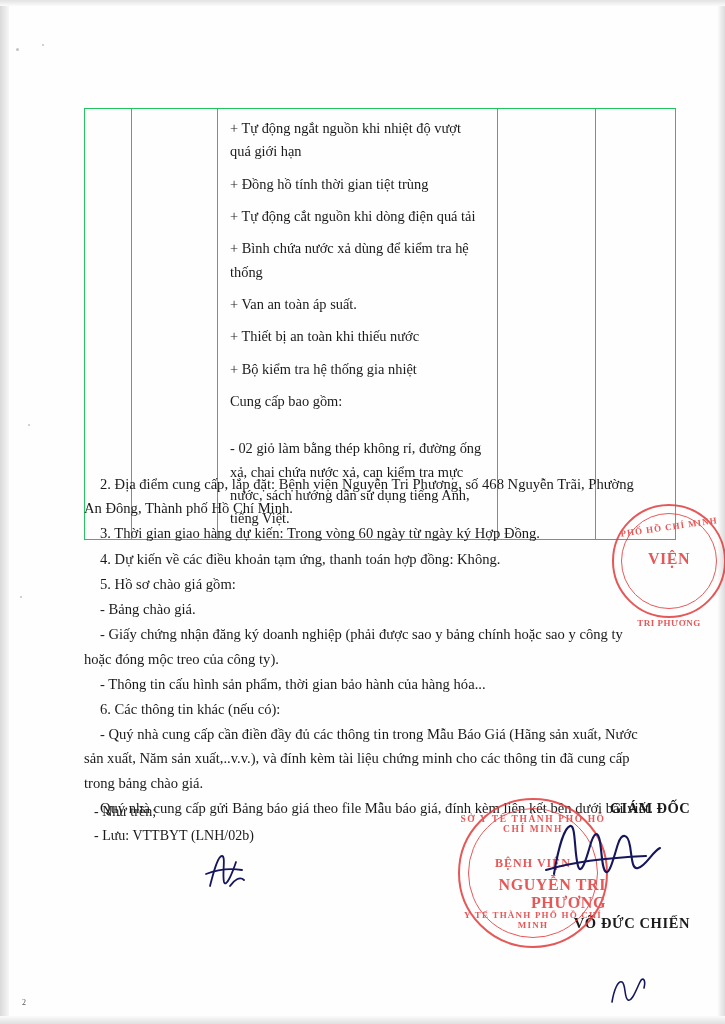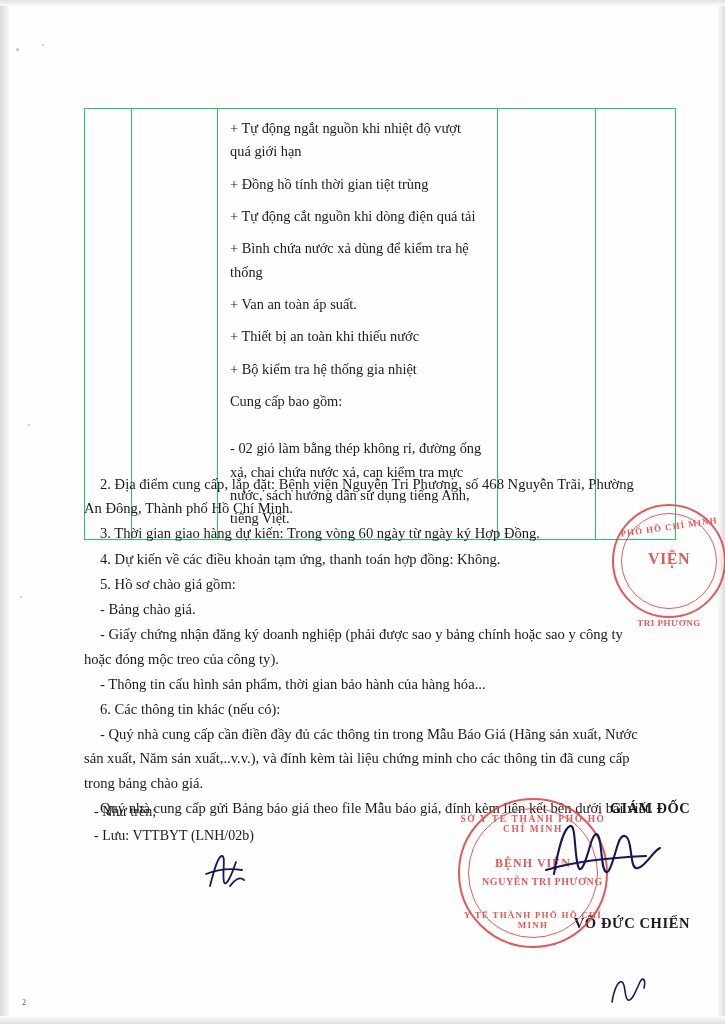--- a/index.html
+++ b/index.html
@@ -212,25 +212,24 @@
     position: absolute;
     left: 0; top: 56px; width: 100%;
     text-align: center;
     font-size: 12px;
     font-weight: bold;
     letter-spacing: 1px;
   }
   .stamp-big .mid2 {
     position: absolute;
     left: 0; top: 76px; width: 100%;
-    text-align: left;
-    font-size: 10px;
+    text-align: right;
+    font-size: 16px;
     font-weight: bold;
     letter-spacing: .6px;
-    padding-left: 22px;
   }
   .stamp-big .arc-bot {
     position: absolute;
     left: 0; bottom: 16px; width: 100%;
     text-align: center;
     font-size: 9px;
     font-weight: bold;
     letter-spacing: 1.2px;
   }
 

